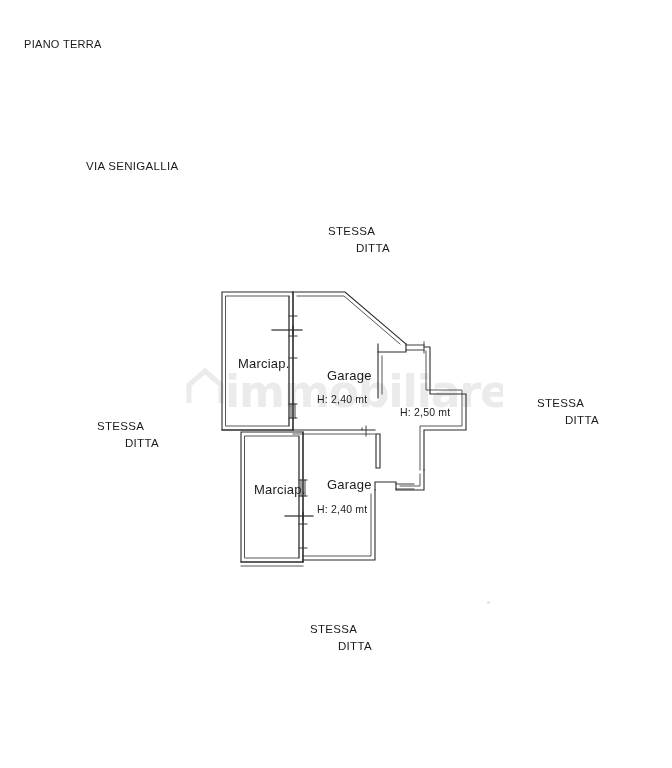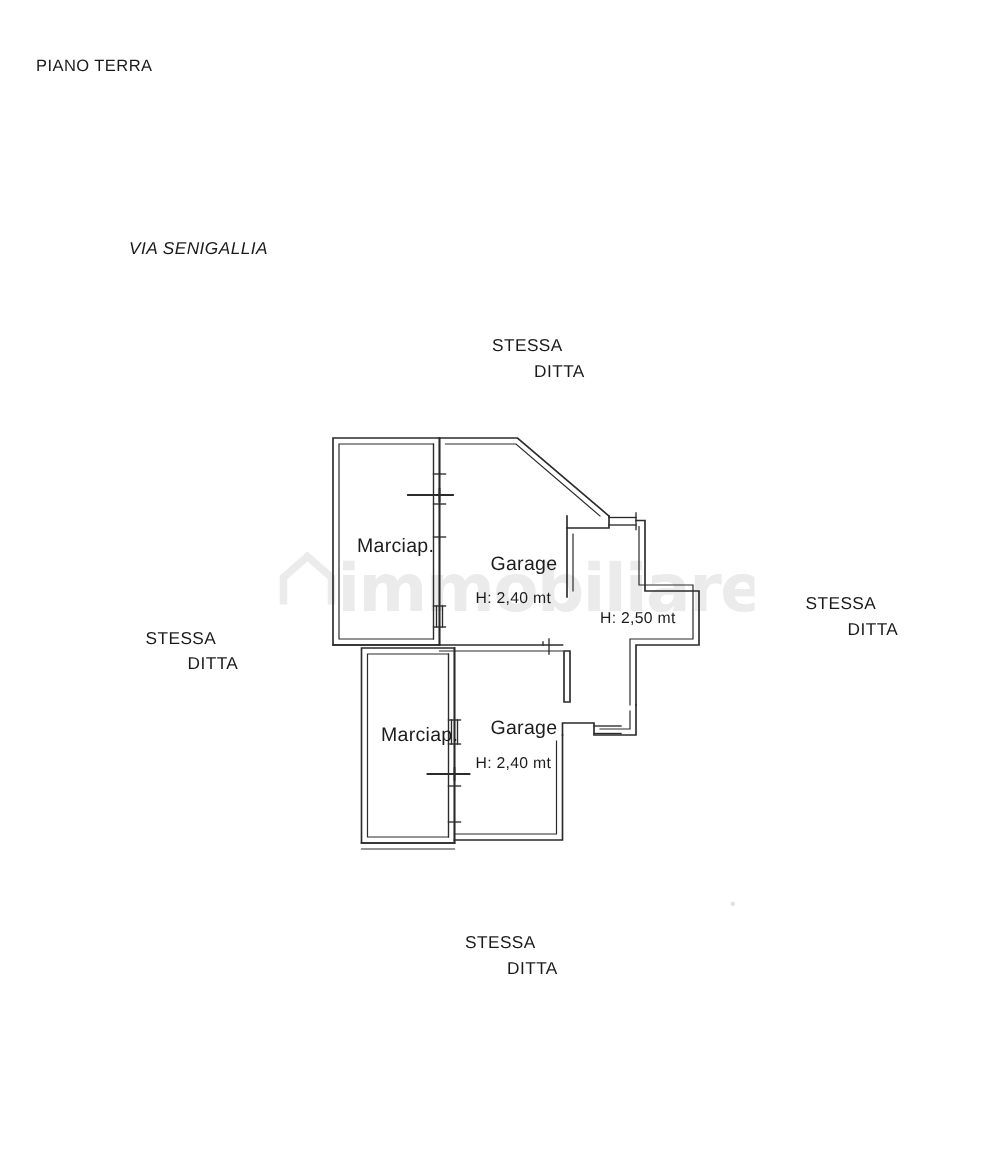--- a/index.html
+++ b/index.html
@@ -27,21 +27,20 @@
     white-space: nowrap;
     letter-spacing: 0.2px;
   }
   .lbl-sheet {
     font-size: 11px;
     letter-spacing: 0.3px;
   }
   .lbl-street {
     font-size: 11.5px;
     letter-spacing: 0.3px;
-    font-style: italic;
   }
   .lbl-neighbor {
     font-size: 11.5px;
     letter-spacing: 0.3px;
     line-height: 17px;
   }
   .lbl-neighbor .l2 {
     display: block;
     padding-left: 28px;
   }

